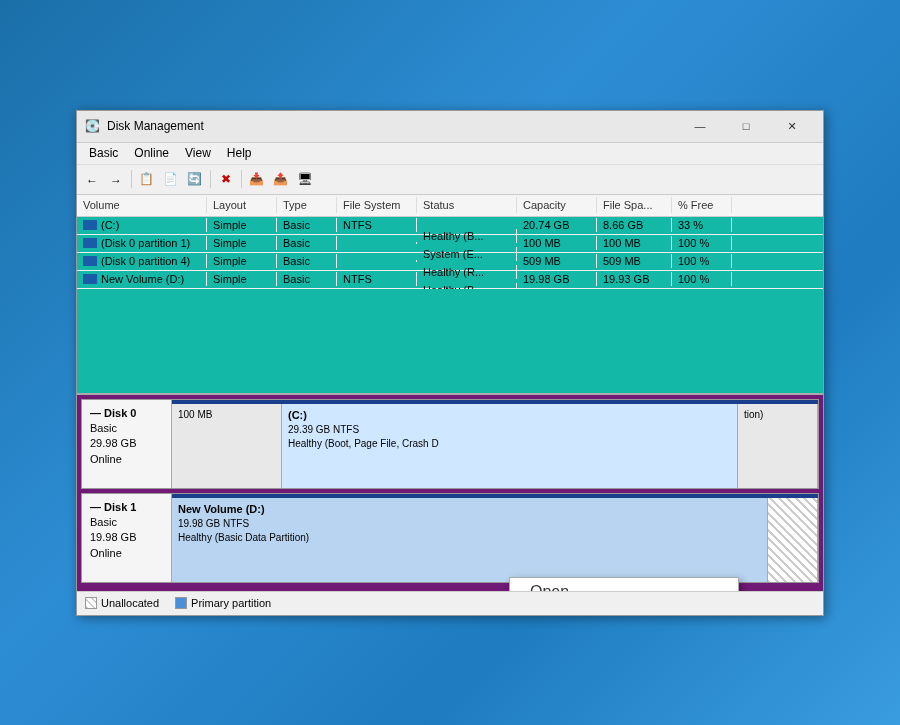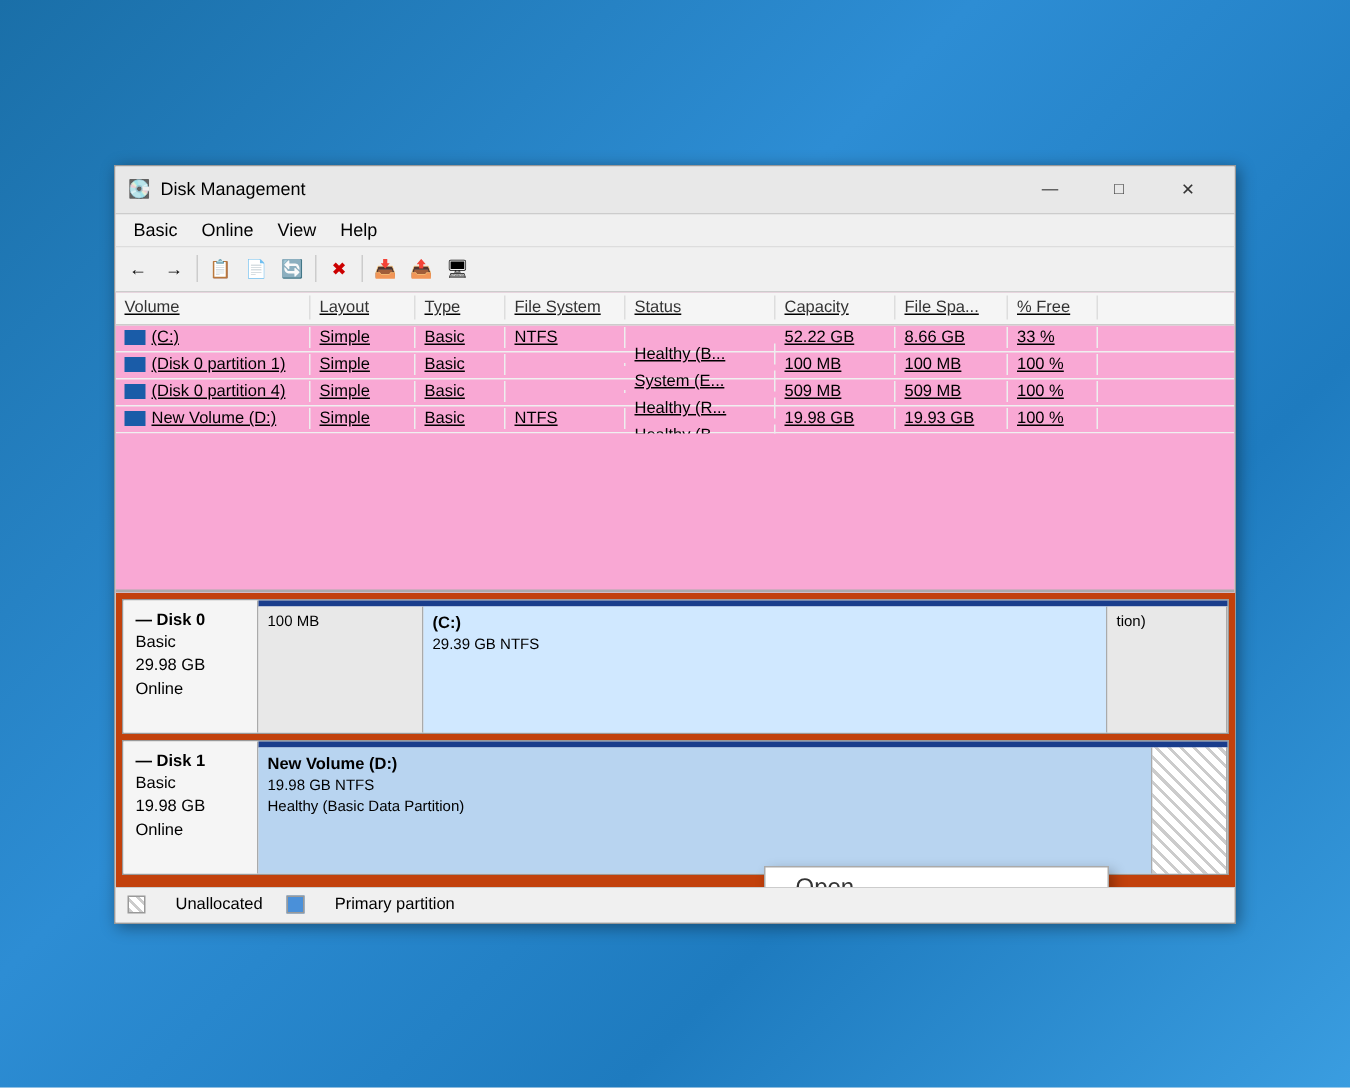--- a/index.html
+++ b/index.html
@@ -100,25 +100,24 @@
       margin: 0 2px;
     }
     .content {
       display: flex;
       flex-direction: column;
       flex: 1;
       overflow: hidden;
     }
     
     .table-section {
-      background: #f9a8d4;
+      background: #14b8a6;
       border-bottom: 2px solid #aaa;
       height: 200px;
       overflow: hidden;
-      text-decoration: underline;
     }
     .table-header {
       display: flex;
       background: #f5f5f5;
       border-bottom: 1px solid #ccc;
       height: 22px;
       align-items: center;
     }
     .th {
       border-right: 1px solid #ddd;
@@ -160,21 +159,21 @@
     .td-pct { width: 60px; }
     .vol-stripe {
       width: 14px;
       height: 10px;
       background: #1a5ca8;
       flex-shrink: 0;
     }
     
     .disk-section {
       flex: 1;
-      background: #c2410c;
+      background: #701a75;
       overflow-y: auto;
       padding: 4px;
       position: relative;
     }
     .disk-row {
       display: flex;
       margin-bottom: 4px;
       height: 90px;
       border: 1px solid #999;
       background: white;
@@ -215,21 +214,21 @@
       align-items: center;
       padding: 0 8px;
       gap: 16px;
       background: #f0f0f0;
       border-top: 1px solid #ccc;
       font-size: 11px;
     }
     .legend-item {
       display: flex;
       align-items: center;
-      gap: 20px;
+      gap: 4px;
     }
     .legend-box {
       width: 12px;
       height: 12px;
       border: 1px solid #999;
     }
     .legend-unalloc { background: repeating-linear-gradient(45deg, #ccc, #ccc 2px, white 2px, white 5px); }
     .legend-primary { background: #4a90d9; }
     
     .context-menu {
@@ -300,21 +299,21 @@
         <div class="th th-free">File Spa...</div>
         <div class="th th-pct">% Free</div>
       </div>
       <div class="table-body">
         <div class="table-row">
           <div class="td td-volume"><span class="vol-stripe"></span> (C:)</div>
           <div class="td td-layout">Simple</div>
           <div class="td td-type">Basic</div>
           <div class="td td-fs">NTFS</div>
           <div class="td td-status">Healthy (B...</div>
-          <div class="td td-capacity">52.22 GB</div>
+          <div class="td td-capacity">20.74 GB</div>
           <div class="td td-free">8.66 GB</div>
           <div class="td td-pct">33 %</div>
         </div>
         <div class="table-row">
           <div class="td td-volume"><span class="vol-stripe"></span> (Disk 0 partition 1)</div>
           <div class="td td-layout">Simple</div>
           <div class="td td-type">Basic</div>
           <div class="td td-fs"></div>
           <div class="td td-status">System (E...</div>
           <div class="td td-capacity">100 MB</div>
@@ -356,20 +355,21 @@
         <div class="disk-partitions" style="display:flex; border-top: 4px solid #1a3d8c;">
           <div class="partition part-efi">
             <div style="font-size:10px; line-height:1.4;">
               <div>100 MB</div>
             </div>
           </div>
           <div class="partition part-c">
             <div style="font-size:10px; line-height:1.4;">
               <div style="font-weight:bold; font-size:11px;">(C:)</div>
               <div>29.39 GB NTFS</div>
+              <div>Healthy (Boot, Page File, Crash D</div>
             </div>
           </div>
           <div class="partition part-recovery">
             <div style="font-size:10px; line-height:1.4;">
               <div>tion)</div>
             </div>
           </div>
         </div>
 
       </div>

